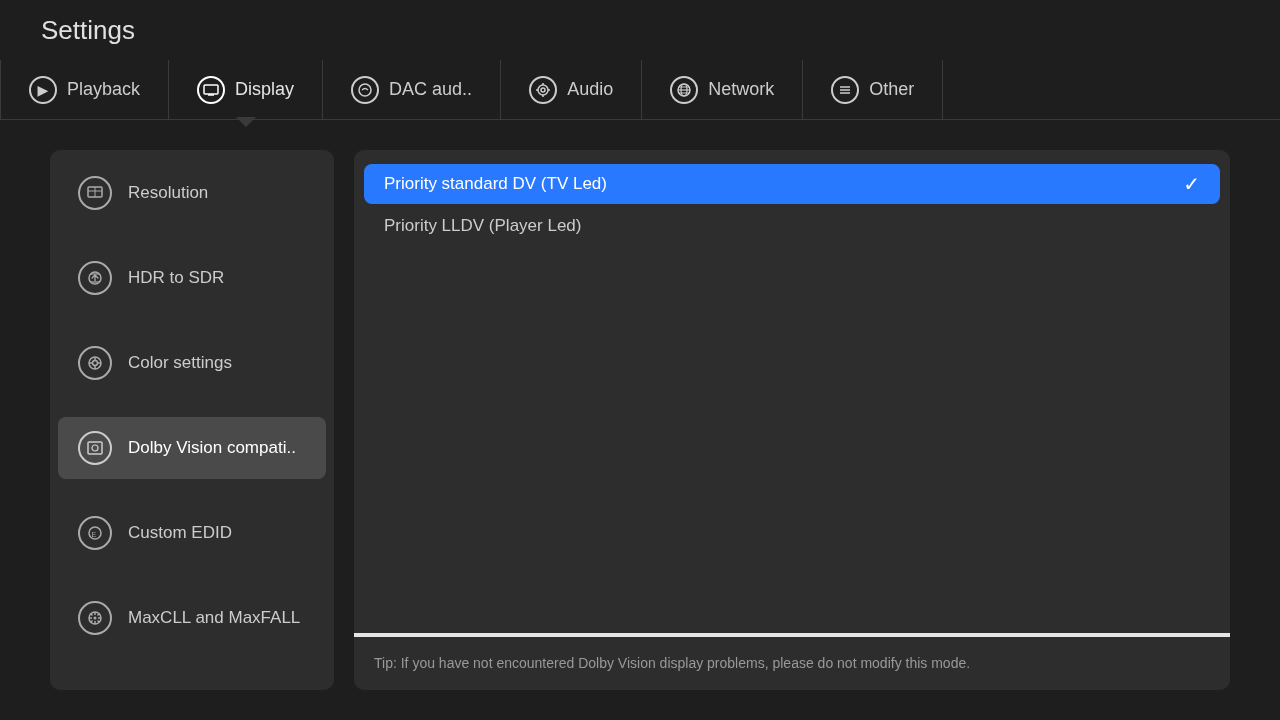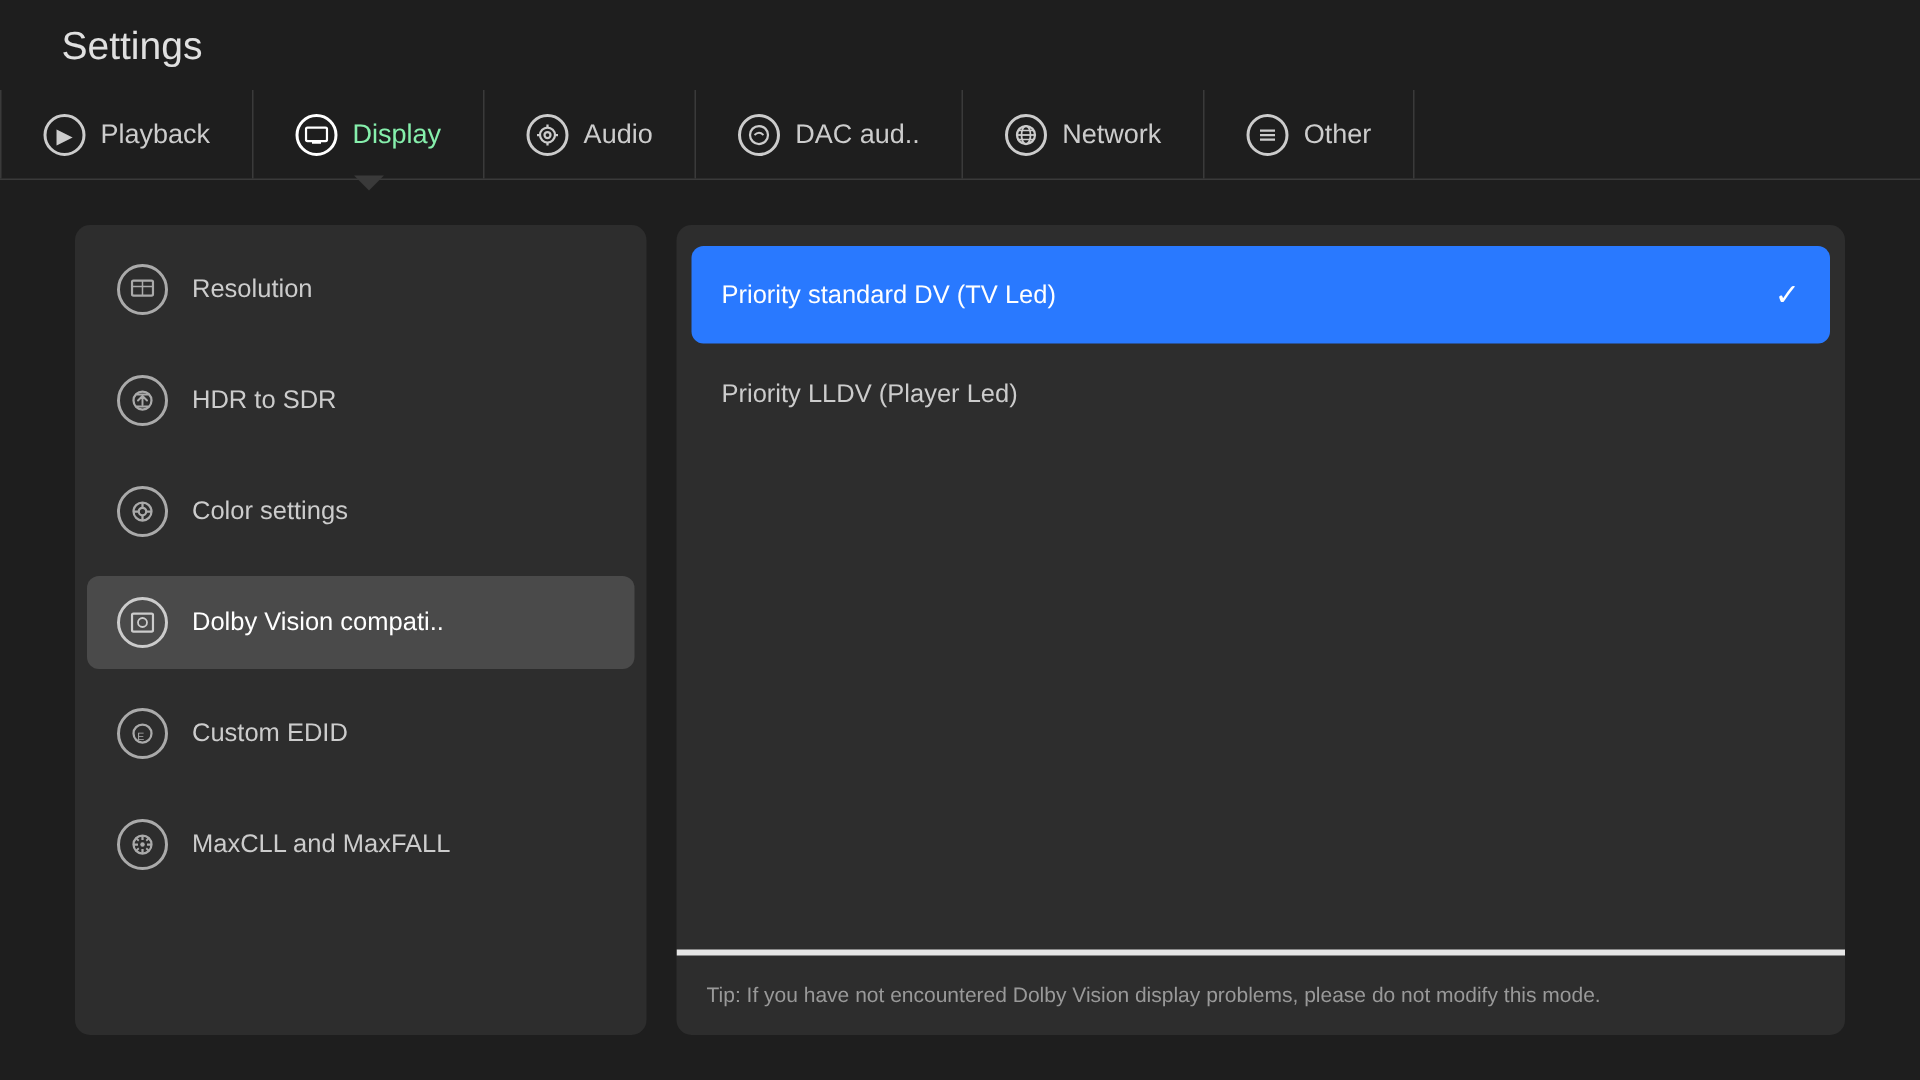--- a/index.html
+++ b/index.html
@@ -46,21 +46,21 @@
       font-size: 18px;
       border-right: 1px solid #3a3a3a;
       position: relative;
     }
 
     .tab-item:first-child {
       border-left: 1px solid #3a3a3a;
     }
 
     .tab-item.active {
-      color: #86efac;
+      color: #e5e5e5;
     }
 
     .tab-item.active::after {
       content: '';
       position: absolute;
       bottom: -8px;
       left: 50%;
       transform: translateX(-50%);
       width: 0;
       height: 0;
@@ -89,27 +89,27 @@
     
     .main-content {
       display: flex;
       padding: 30px 50px;
       gap: 20px;
       height: calc(720px - 120px);
     }
 
     
     .left-panel {
-      width: 381px;
+      width: 284px;
       background-color: #2d2d2d;
       border-radius: 10px;
       padding: 10px 0;
       display: flex;
       flex-direction: column;
-      gap: 8px;
+      gap: 19px;
       flex-shrink: 0;
     }
 
     .menu-item {
       display: flex;
       align-items: center;
       gap: 16px;
       padding: 14px 20px;
       cursor: pointer;
       border-radius: 8px;
@@ -155,21 +155,21 @@
 
     .option-list {
       flex: 1;
       padding: 10px;
     }
 
     .option-item {
       display: flex;
       align-items: center;
       justify-content: space-between;
-      padding: 20px 20px;
+      padding: 8px 20px;
       border-radius: 8px;
       cursor: pointer;
       font-size: 17px;
       color: #cccccc;
       margin: 4px 0;
       text-align: center;
     }
 
     .option-item.selected {
       background-color: #2979ff;
@@ -205,44 +205,44 @@
 
   <div class="tab-item active">
     <div class="tab-icon">
       <svg width="16" height="12" viewBox="0 0 16 12" fill="none">
         <rect x="1" y="1" width="14" height="9" rx="1" stroke="#fff" stroke-width="1.5" fill="none"></rect>
         <line x1="5" y1="11" x2="11" y2="11" stroke="#fff" stroke-width="1.5"></line>
         <line x1="8" y1="10" x2="8" y2="11" stroke="#fff" stroke-width="1.5"></line>
       </svg>
     </div>
     <span>Display</span>
+  </div>
+
+  <div class="tab-item">
+    <div class="tab-icon">
+      <svg width="16" height="16" viewBox="0 0 16 16" fill="none">
+        <circle cx="8" cy="8" r="6" stroke="#ccc" stroke-width="1.5" fill="none"></circle>
+        <path d="M5 8 Q8 5 11 8" stroke="#ccc" stroke-width="1.2" fill="none"></path>
+      </svg>
+    </div>
+    <span>DAC aud..</span>
   </div>
 
   <div class="tab-item">
     <div class="tab-icon">
       <svg width="16" height="16" viewBox="0 0 16 16" fill="none">
         <circle cx="8" cy="8" r="5" stroke="#ccc" stroke-width="1.5" fill="none"></circle>
         <circle cx="8" cy="8" r="2" stroke="#ccc" stroke-width="1.5" fill="none"></circle>
         <line x1="8" y1="1" x2="8" y2="3" stroke="#ccc" stroke-width="1.5"></line>
         <line x1="8" y1="13" x2="8" y2="15" stroke="#ccc" stroke-width="1.5"></line>
         <line x1="1" y1="8" x2="3" y2="8" stroke="#ccc" stroke-width="1.5"></line>
         <line x1="13" y1="8" x2="15" y2="8" stroke="#ccc" stroke-width="1.5"></line>
       </svg>
     </div>
     <span>Audio</span>
-  </div>
-
-  <div class="tab-item">
-    <div class="tab-icon">
-      <svg width="16" height="16" viewBox="0 0 16 16" fill="none">
-        <circle cx="8" cy="8" r="6" stroke="#ccc" stroke-width="1.5" fill="none"></circle>
-        <path d="M5 8 Q8 5 11 8" stroke="#ccc" stroke-width="1.2" fill="none"></path>
-      </svg>
-    </div>
-    <span>DAC aud..</span>
   </div>
 
   <div class="tab-item">
     <div class="tab-icon">
       <svg width="16" height="16" viewBox="0 0 16 16" fill="none">
         <circle cx="8" cy="8" r="6" stroke="#ccc" stroke-width="1.5" fill="none"></circle>
         <ellipse cx="8" cy="8" rx="3" ry="6" stroke="#ccc" stroke-width="1.2" fill="none"></ellipse>
         <line x1="2" y1="8" x2="14" y2="8" stroke="#ccc" stroke-width="1.2"></line>
         <line x1="3" y1="5" x2="13" y2="5" stroke="#ccc" stroke-width="1"></line>
         <line x1="3" y1="11" x2="13" y2="11" stroke="#ccc" stroke-width="1"></line>

